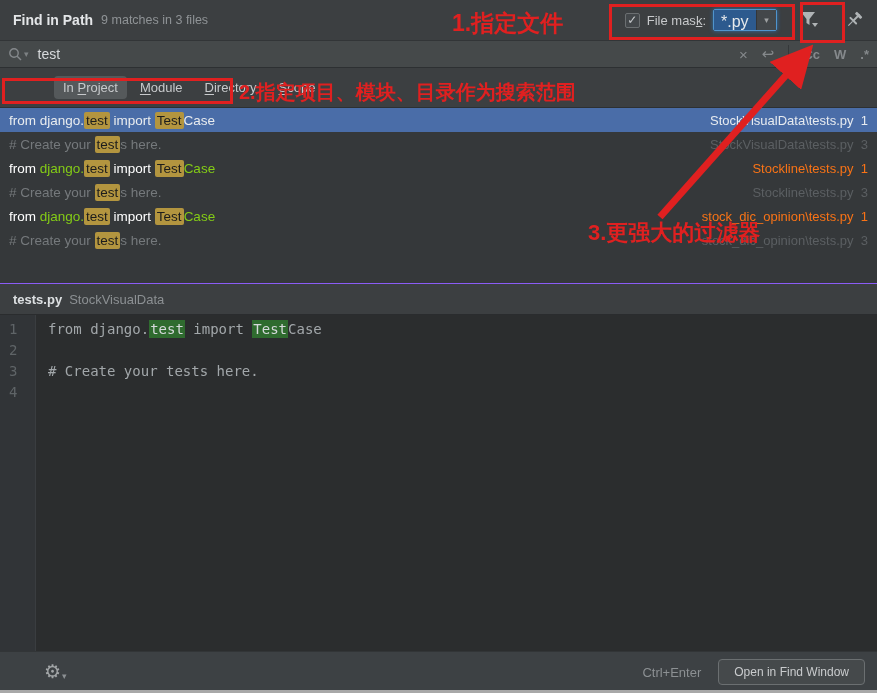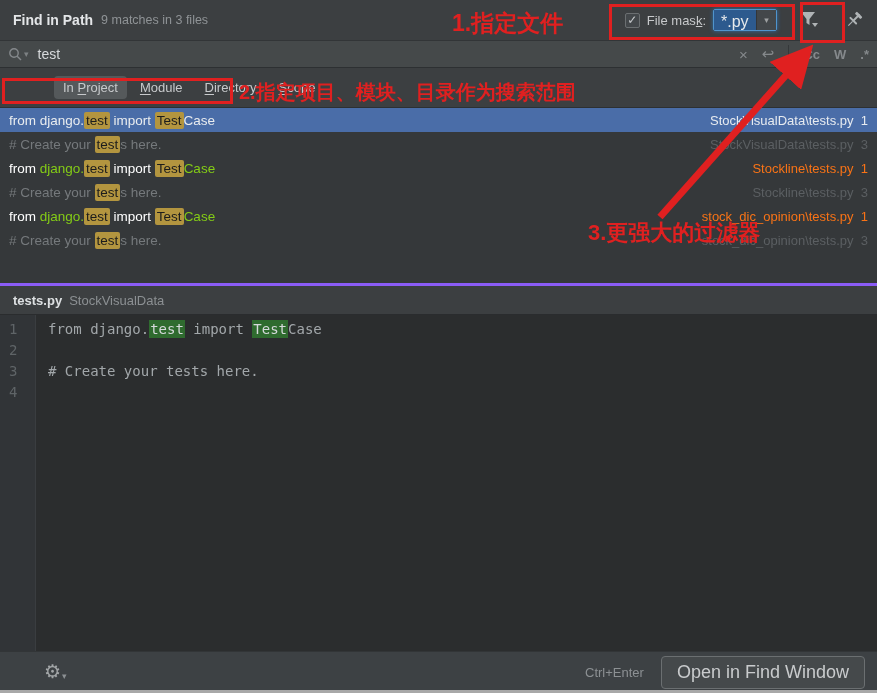--- a/index.html
+++ b/index.html
@@ -38,40 +38,40 @@
   .rpath { white-space:pre; color:#f97316; font-size:13px; }
   .rpath.dim { color:#5b5f62; }
   .rrow.sel .rpath { color:#e7ebf0; }
   .seg-p  { color:#84cc16; }
   .rrow.sel .seg-p, .rrow.sel .seg-p2 { color:#e9ecef; }
   .seg-kw { color:#ffffff; }
   .seg-cmt{ color:#75797c; }
   .seg-hl { background:#b3953f; color:#1c1c1c; border-radius:2px; padding:1px 2px; }
 
   
-  .pheader { height:31px; background:#3c3f41; border-top:3px solid #8b5cf6; display:flex; align-items:center; padding-left:13px; }
+  .pheader { height:31px; background:#3c3f41; border-top:1px solid #8b5cf6; display:flex; align-items:center; padding-left:13px; }
   .pfile { color:#dde0e2; font-weight:bold; font-size:13px; }
   .pproj { color:#8c9093; margin-left:7px; font-size:13px; }
   .code-area { position:relative; height:337px; background:#2b2d2e; border-top:1px solid #2a2c2e;
                font-family:"DejaVu Sans Mono", monospace; font-size:14px; }
   .gutter-bg { position:absolute; left:0; top:0; bottom:0; width:36px; background:#313437; border-right:1px solid #3a3d40; }
   .clines { position:relative; padding-top:4px; }
   .cline { position:relative; height:21px; line-height:21px; padding-left:48px; white-space:pre; color:#a2a7aa; }
   .lnum { position:absolute; left:0; width:36px; padding-left:9px; color:#5f6467; }
   .seg-ghl { background:#2f6b2f; color:#d6d9db; padding:1px 1px; }
 
   
   .footer { height:41px; background:#3d4144; border-top:1px solid #323537; display:flex; align-items:center; }
   .gearwrap { margin-left:44px; display:flex; align-items:flex-end; color:#a2a5a7; }
   .gear { font-size:19px; line-height:18px; }
   .gear-caret { font-size:9px; color:#8c9093; margin-left:1px; }
   .spacer { flex:1; }
   .shortcut { color:#8c9093; margin-right:17px; font-size:13px; }
   .openbtn { margin-right:12px; border:1px solid #6b6f71; border-radius:4px; background:#45494b;
-             color:#c9cbcd; font-size:18px; padding:5px 15px; font-family:inherit; }
+             color:#c9cbcd; font-size:12px; padding:5px 15px; font-family:inherit; }
 
   
   .topctl { position:absolute; top:0; right:0; height:40px; display:flex; align-items:center; }
   .fmask { display:flex; align-items:center; gap:7px; margin-right:18px; }
   .cbox { width:15px; height:15px; border:1px solid #6b6f71; border-radius:2px; background:#43474a;
           color:#c4c7c9; font-size:12px; line-height:13px; text-align:center; }
   .fmask-label { color:#c7c9cb; font-size:13px; }
   .combo { display:flex; align-items:stretch; border:1px solid #4f94cd; box-shadow:0 0 4px #2f6da8; border-radius:2px; height:22px; }
   .combo-val { background:#2d5a8e; color:#e8eaec; font-size:16px; padding:3px 7px; min-width:42px; }
   .combo-arrow { width:20px; background:#43474a; border-left:1px solid #333639; color:#9da0a2;

